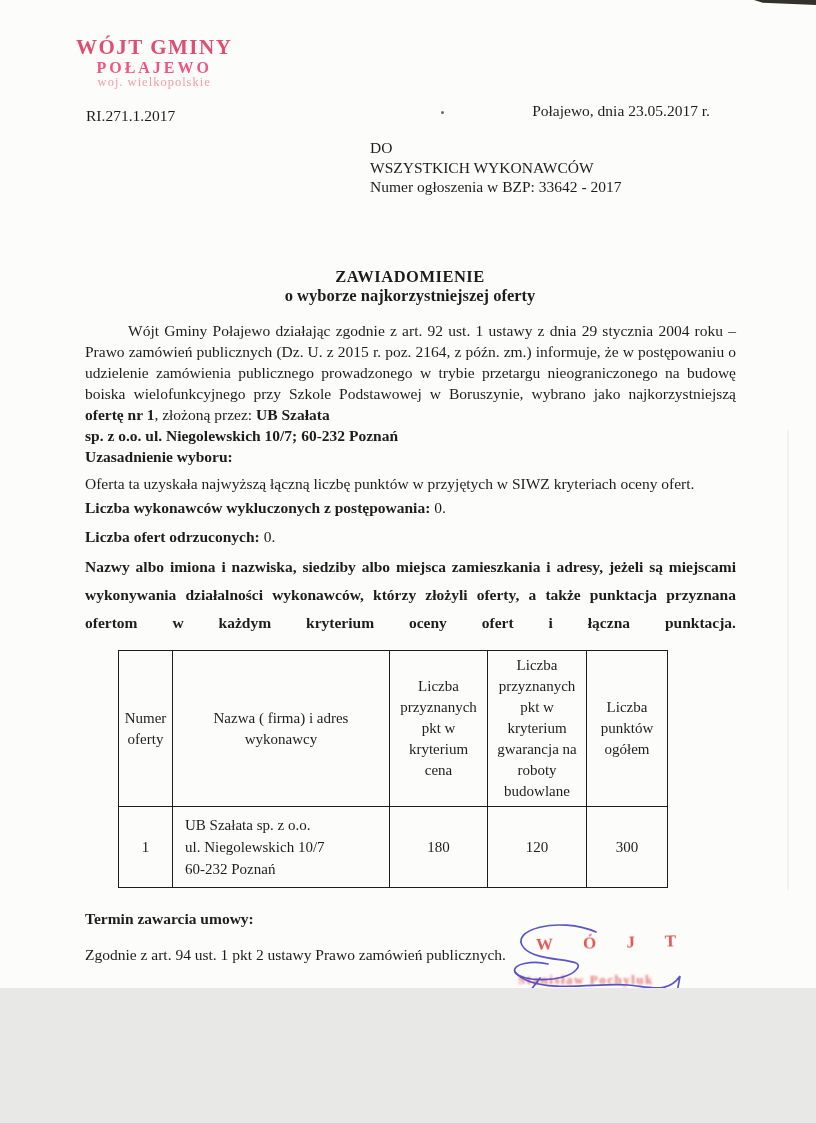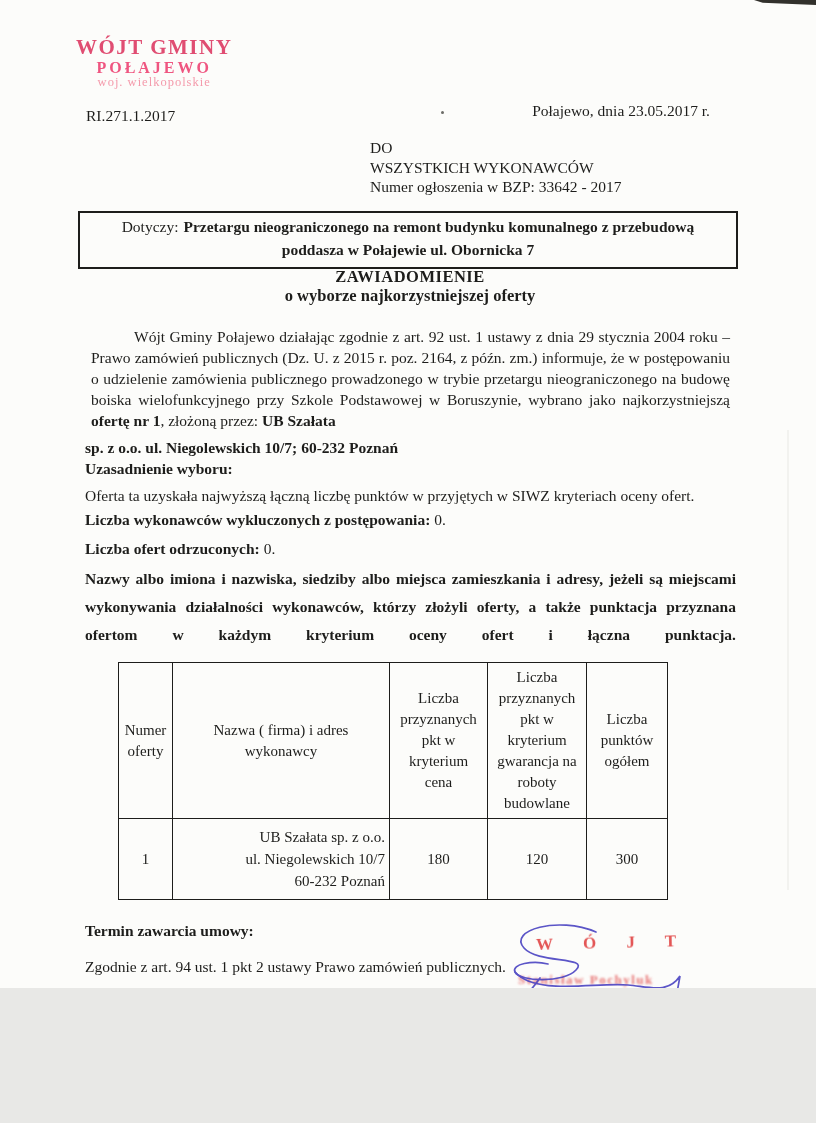--- a/index.html
+++ b/index.html
@@ -31,21 +31,21 @@
     font-size:15.5px;line-height:22.5px;text-align:center;
   }
   .subject-box .lbl{font-weight:normal;margin-right:5px;}
   .subject-box .txt{font-weight:bold;}
 
   .doc-title{position:absolute;left:85px;top:267px;width:650px;text-align:center;line-height:19px;}
   .doc-title .t1{font-size:16.5px;font-weight:bold;letter-spacing:.5px;}
   .doc-title .t2{font-size:16.5px;font-weight:bold;}
 
   .content{position:absolute;left:85px;top:320px;width:651px;font-size:15.5px;}
-  .p-main{margin:6px;text-align:justify;text-indent:43px;line-height:21px;}
+  .p-main{margin:0;text-align:justify;text-indent:43px;line-height:21px;}
   .addr-line{font-weight:bold;line-height:21px;}
   .uzas-head{font-weight:bold;line-height:21px;}
   .p-oferta{margin:4px 0 0 0;line-height:26px;}
   .stat-line{margin:0;line-height:22px;}
   .stat-line.second{margin-top:7px;}
   .stat-line .lbl{font-weight:bold;}
   .stat-line .val{margin-left:4px;}
   .p-names{margin:5px 0 0 0;font-weight:bold;text-align:justify;text-align-last:justify;line-height:28px;}
 
   table.offers{border-collapse:collapse;margin:13px 0 0 33px;table-layout:fixed;width:549px;
@@ -54,21 +54,21 @@
   table.offers col.c2{width:217px;}
   table.offers col.c3{width:98px;}
   table.offers col.c4{width:99px;}
   table.offers col.c5{width:81px;}
   table.offers th, table.offers td{
     border:1.6px solid #1d1d1b;vertical-align:middle;
     font-weight:normal;padding:4px 4px;line-height:21px;
   }
   table.offers th{text-align:center;height:122px;}
   table.offers td{height:72px;text-align:center;line-height:22px;}
-  table.offers td.nazwa{text-align:right;padding-left:23px;}
+  table.offers td.nazwa{text-align:left;padding-left:12px;}
 
   .termin-head{margin:20px 0 0 0;font-weight:bold;line-height:22px;}
   .termin-text{margin:14px 0 0 0;line-height:22px;}
 
   
   .sig{position:absolute;left:478px;top:922px;width:250px;height:110px;}
   .sig .stamp-title{position:absolute;left:58px;top:11px;font-size:17px;font-weight:bold;
     letter-spacing:13px;transform:rotate(-1.5deg);filter:blur(.5px);opacity:.88;}
   .sig .stamp-name{position:absolute;left:40px;top:50px;font-size:13px;font-weight:bold;
     letter-spacing:1.5px;filter:blur(.9px);opacity:.8;}
@@ -97,23 +97,20 @@
 
   <div class="date-line">Połajewo, dnia 23.05.2017 r.</div>
   <div class="ref-number">RI.271.1.2017</div>
 
   <div class="recipient">
     <div>DO</div>
     <div>WSZYSTKICH WYKONAWCÓW</div>
     <div>Numer ogłoszenia w BZP: 33642 - 2017</div>
   </div>
 
-  <div class="subject-box">
-    <span class="lbl">Dotyczy:</span><span class="txt">Przetargu nieograniczonego na remont budynku komunalnego z przebudową poddasza w Połajewie ul. Obornicka 7</span>
-  </div>
 
   <div class="doc-title">
     <div class="t1">ZAWIADOMIENIE</div>
     <div class="t2">o wyborze najkorzystniejszej oferty</div>
   </div>
 
   <div class="content">
 
     <p class="p-main"><span>Wójt Gminy Połajewo działając zgodnie z art. 92 ust. 1 ustawy z dnia 29 stycznia 2004 roku – Prawo zamówień publicznych (Dz. U. z 2015 r. poz. 2164, z późn. zm.) informuje, że w postępowaniu o udzielenie zamówienia publicznego prowadzonego w trybie przetargu nieograniczonego na budowę boiska wielofunkcyjnego przy Szkole Podstawowej w Boruszynie, wybrano jako najkorzystniejszą </span><b>ofertę nr 1</b><span>, złożoną przez: </span><b>UB Szałata</b></p>
     <div class="addr-line">sp. z o.o. ul. Niegolewskich 10/7; 60-232 Poznań</div>

